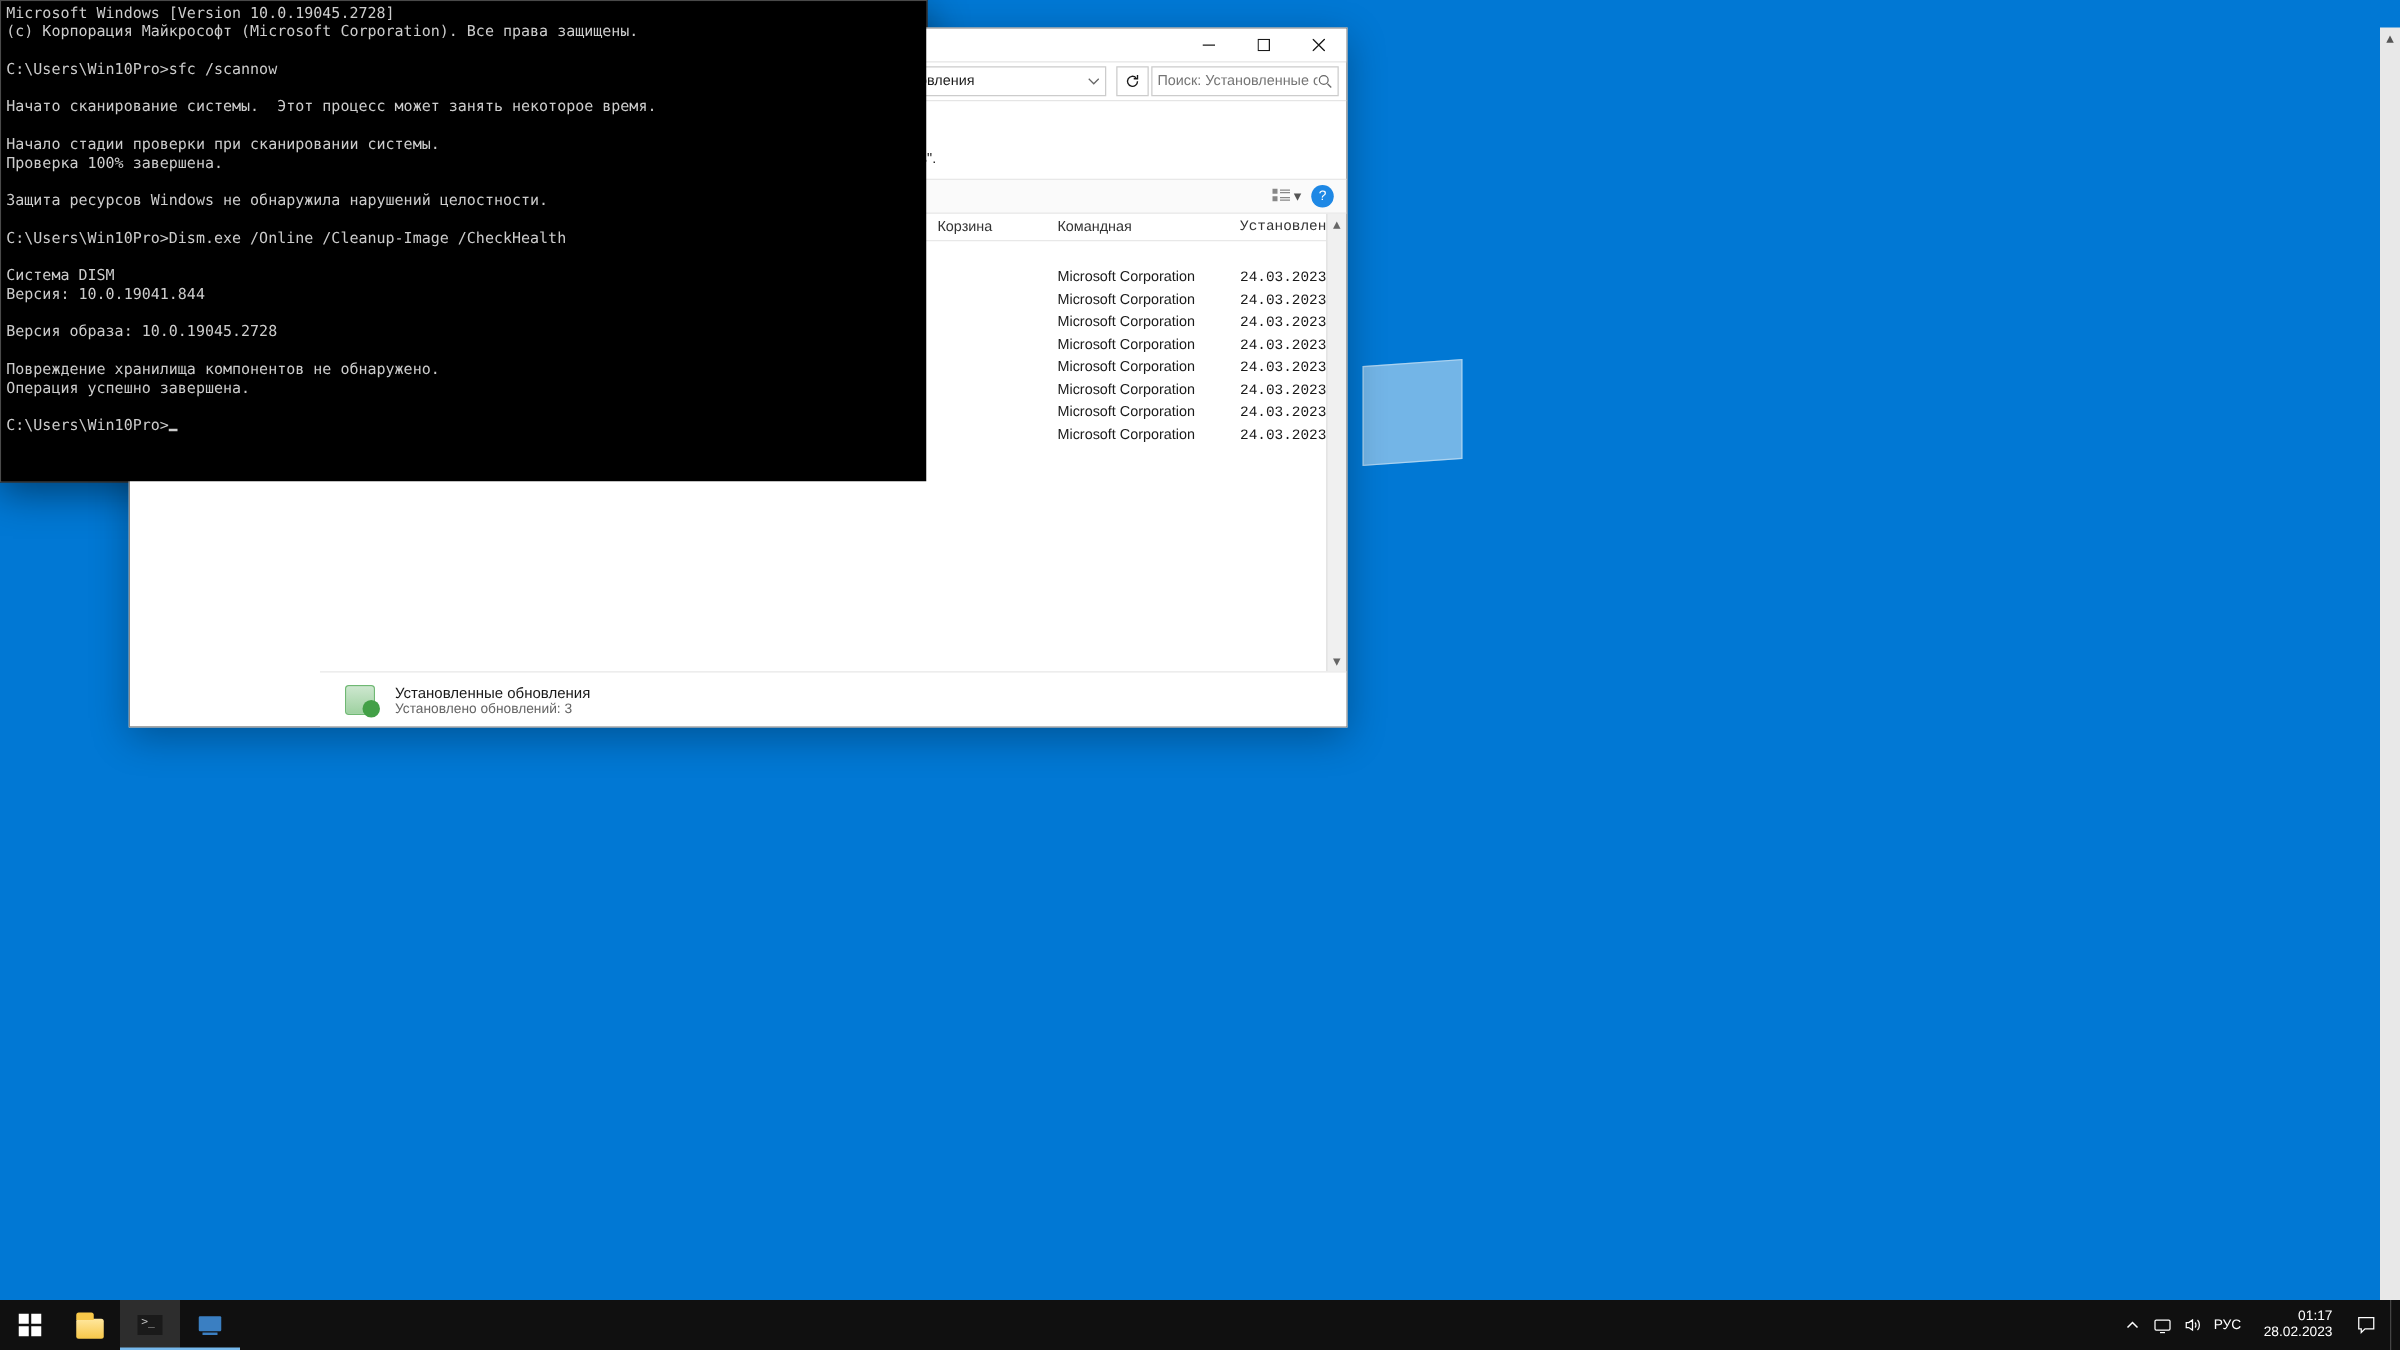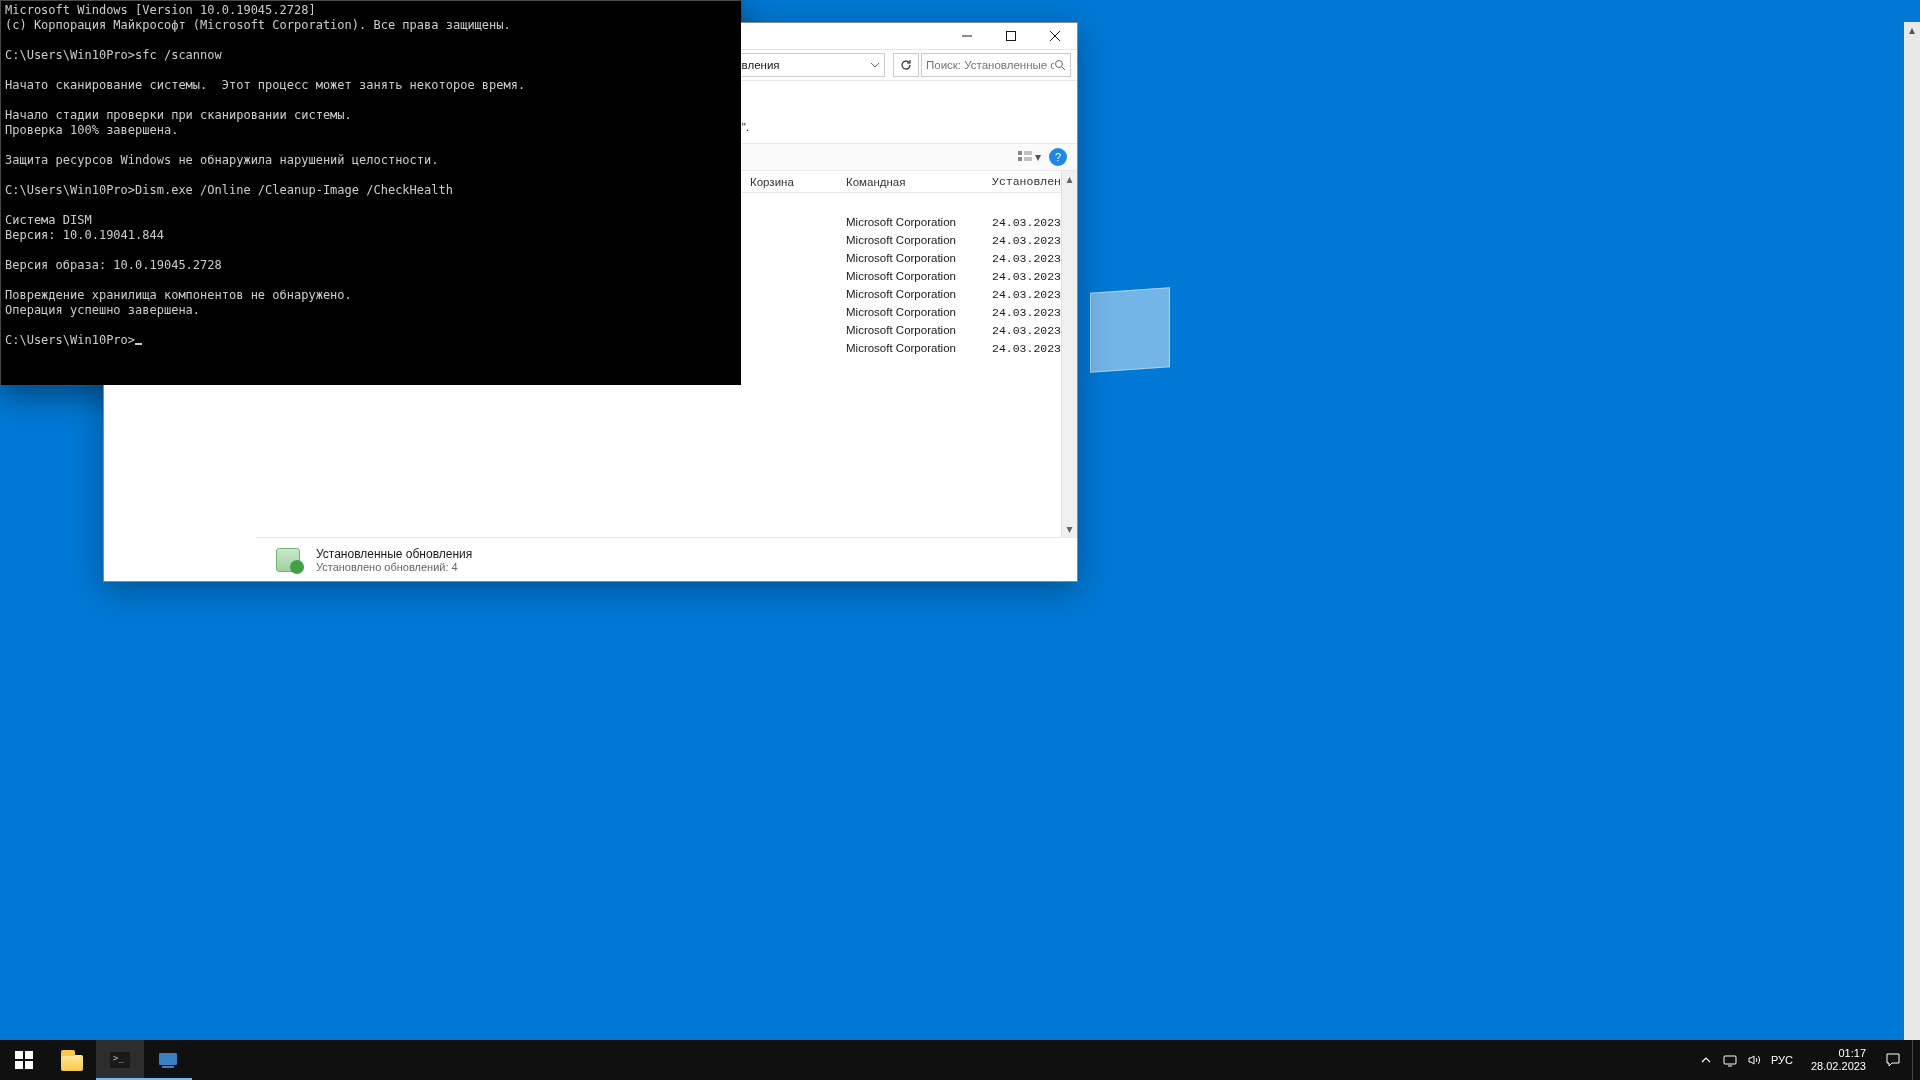--- a/index.html
+++ b/index.html
@@ -343,21 +343,21 @@
         </div>
       </div>
 
       <div class="statusbar">
         <div class="sic2">
             <div class="box"></div>
             <div class="arr"></div>
           </div>
         <div class="stxt">
           <div class="t1">Установленные обновления</div>
-          <div class="t2">Установлено обновлений: 4</div>
+          <div class="t2">Установлено обновлений: 3</div>
         </div>
       </div>
     </div>
   </div>
 </div>
 
 <div class="cmd">
   <div class="term" id="term">Microsoft Windows [Version 10.0.19045.2728]
 (c) Корпорация Майкрософт (Microsoft Corporation). Все права защищены.
 

